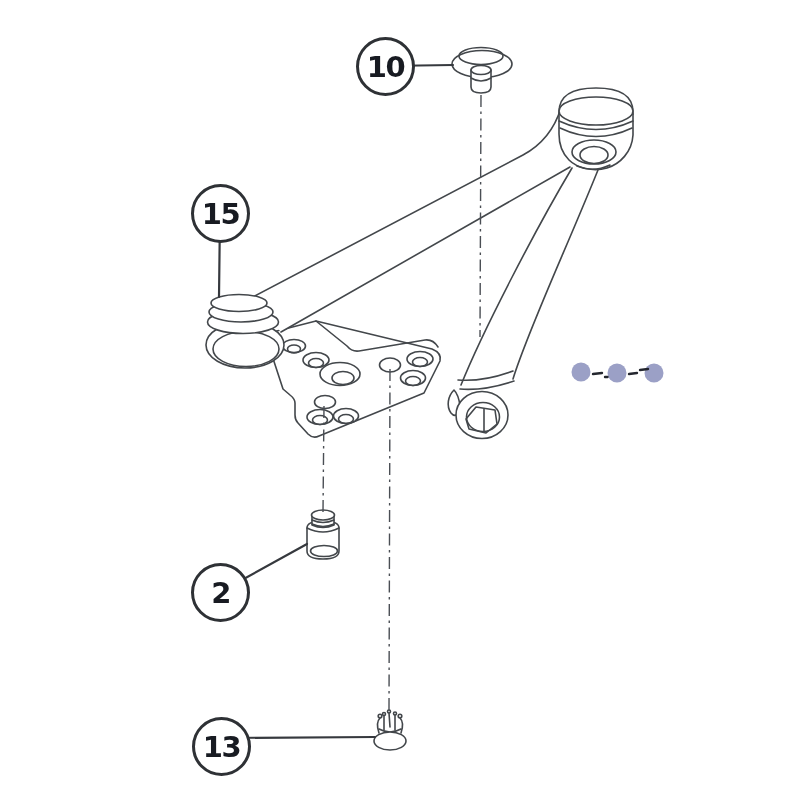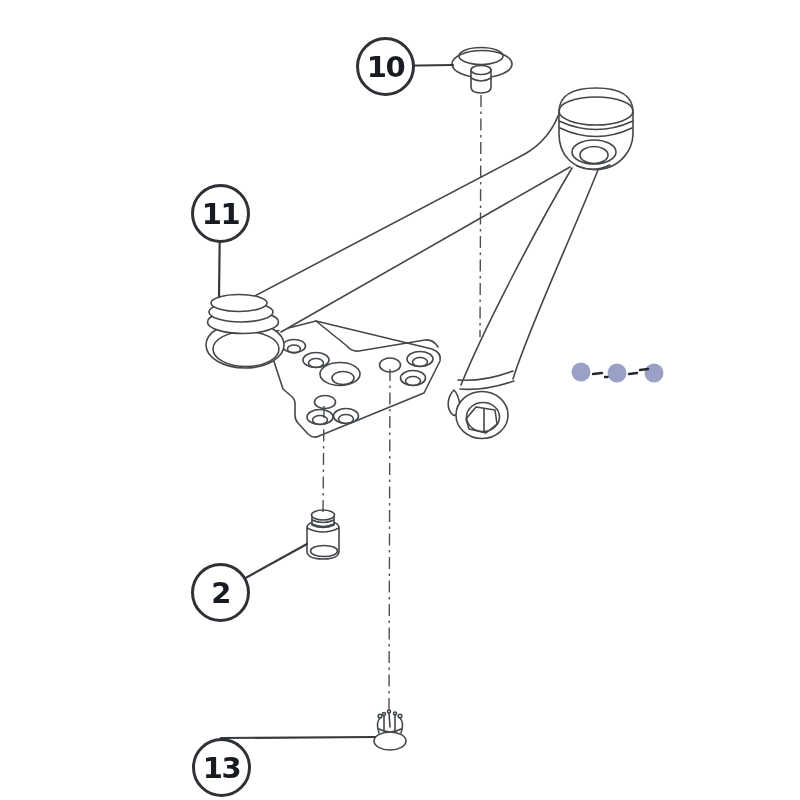--- a/index.html
+++ b/index.html
@@ -146,21 +146,21 @@
       <path class="ld" d="M 207,213 L 206,297"></path>
       <path class="ld" d="M 207,592 L 294,544"></path>
       <path class="ld" d="M 208,738 L 362,737"></path>
     </g>
   </svg>
 
   <div class="callout" style="left:343px;top:37px;">
     <span>10</span>
   </div>
   <div class="callout" style="left:178px;top:184px;">
-    <span>11</span>
+    <span>15</span>
   </div>
   <div class="callout" style="left:178px;top:563px;">
     <span>2</span>
   </div>
-  <div class="callout" style="left:179px;top:738px;">
+  <div class="callout" style="left:179px;top:717px;">
     <span>13</span>
   </div>
 </div>
 
 </body></html>

